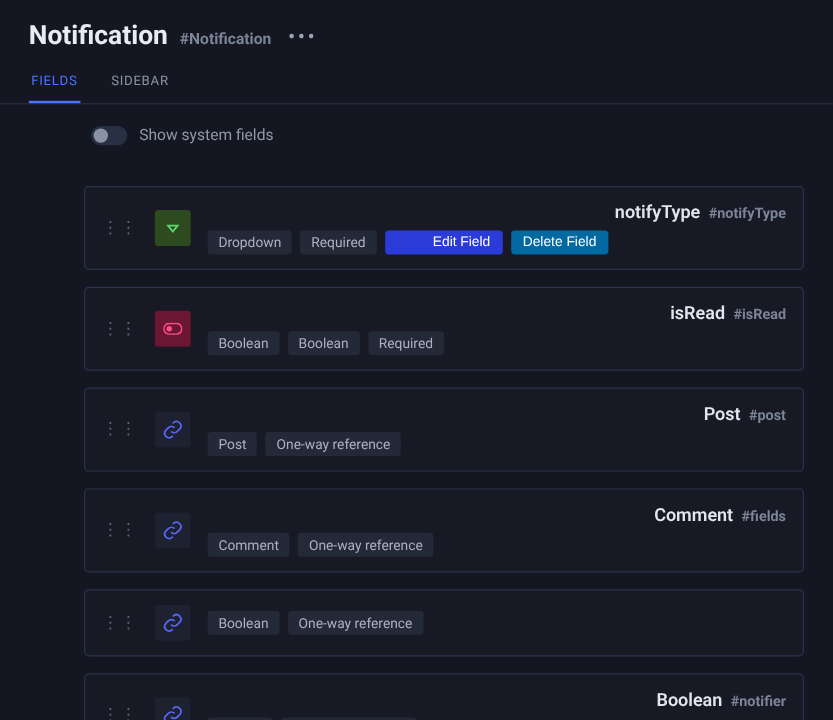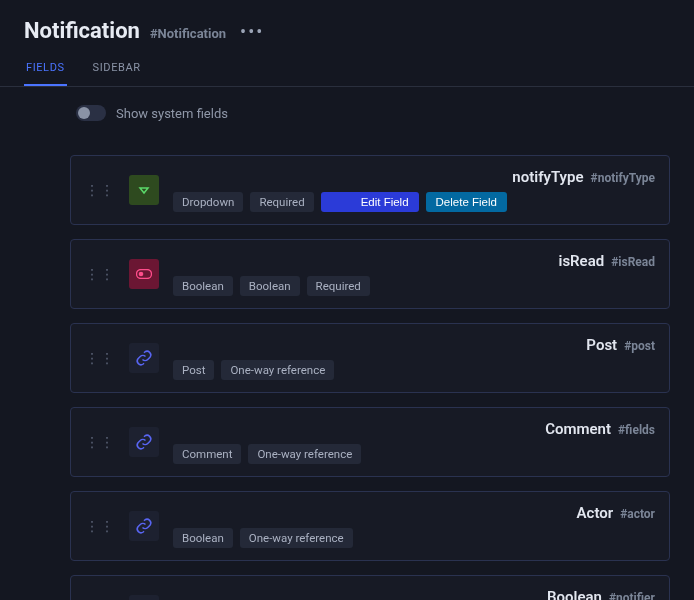--- a/index.html
+++ b/index.html
@@ -248,24 +248,20 @@
       </div>
       <div class="field-card">
         <div class="drag-handle">⋮⋮</div>
         <div class="icon-box ic-dark">
           <svg class="glyph-link" width="18" height="18" viewBox="0 0 24 24" stroke-width="2">
             <path d="M10 14a5 5 0 0 0 7 0l3-3a5 5 0 0 0-7-7l-1 1"></path>
             <path d="M14 10a5 5 0 0 0-7 0l-3 3a5 5 0 0 0 7 7l1-1"></path>
           </svg>
         </div>
         <div class="field-body">
-          <div class="field-title-row">
-            <span class="field-name">Actor</span>
-            <span class="field-slug">#actor</span>
-          </div>
           <div class="badge-row">
             <span class="badge">Boolean</span>
             <span class="badge">One-way reference</span>
           </div>
         </div>
       </div>
       <div class="field-card">
         <div class="drag-handle">⋮⋮</div>
         <div class="icon-box ic-dark">
           <svg class="glyph-link" width="18" height="18" viewBox="0 0 24 24" stroke-width="2">

